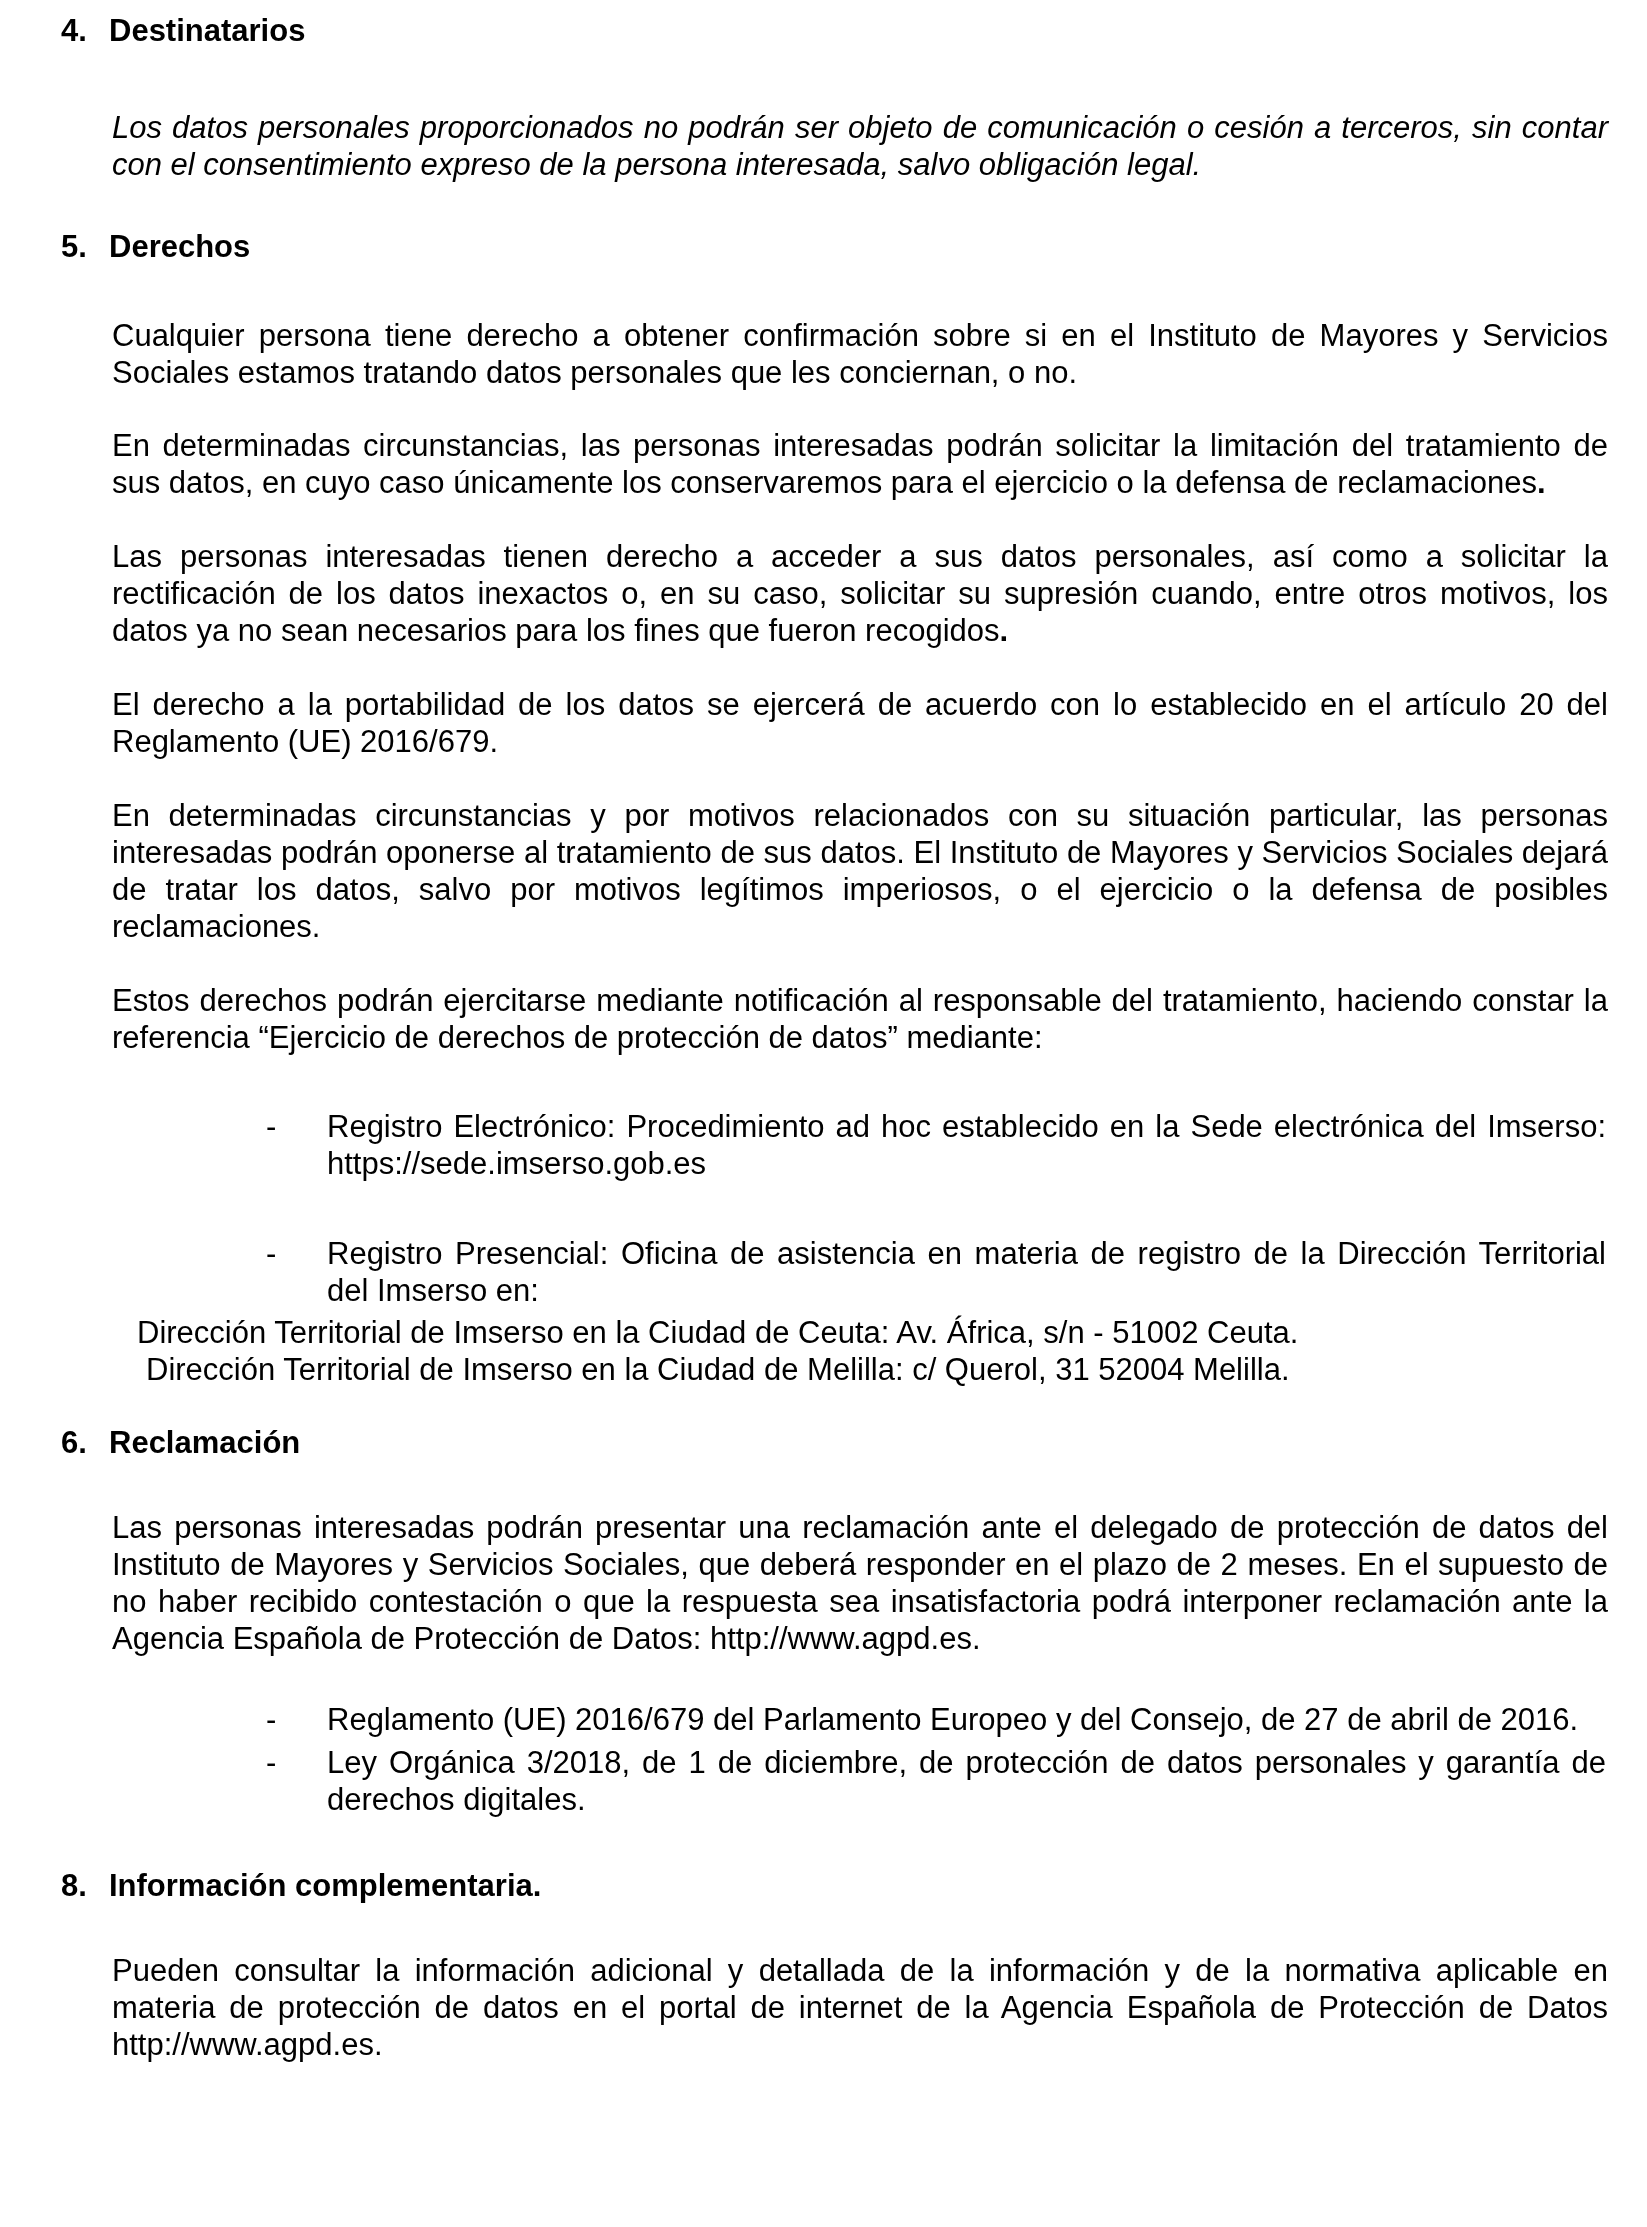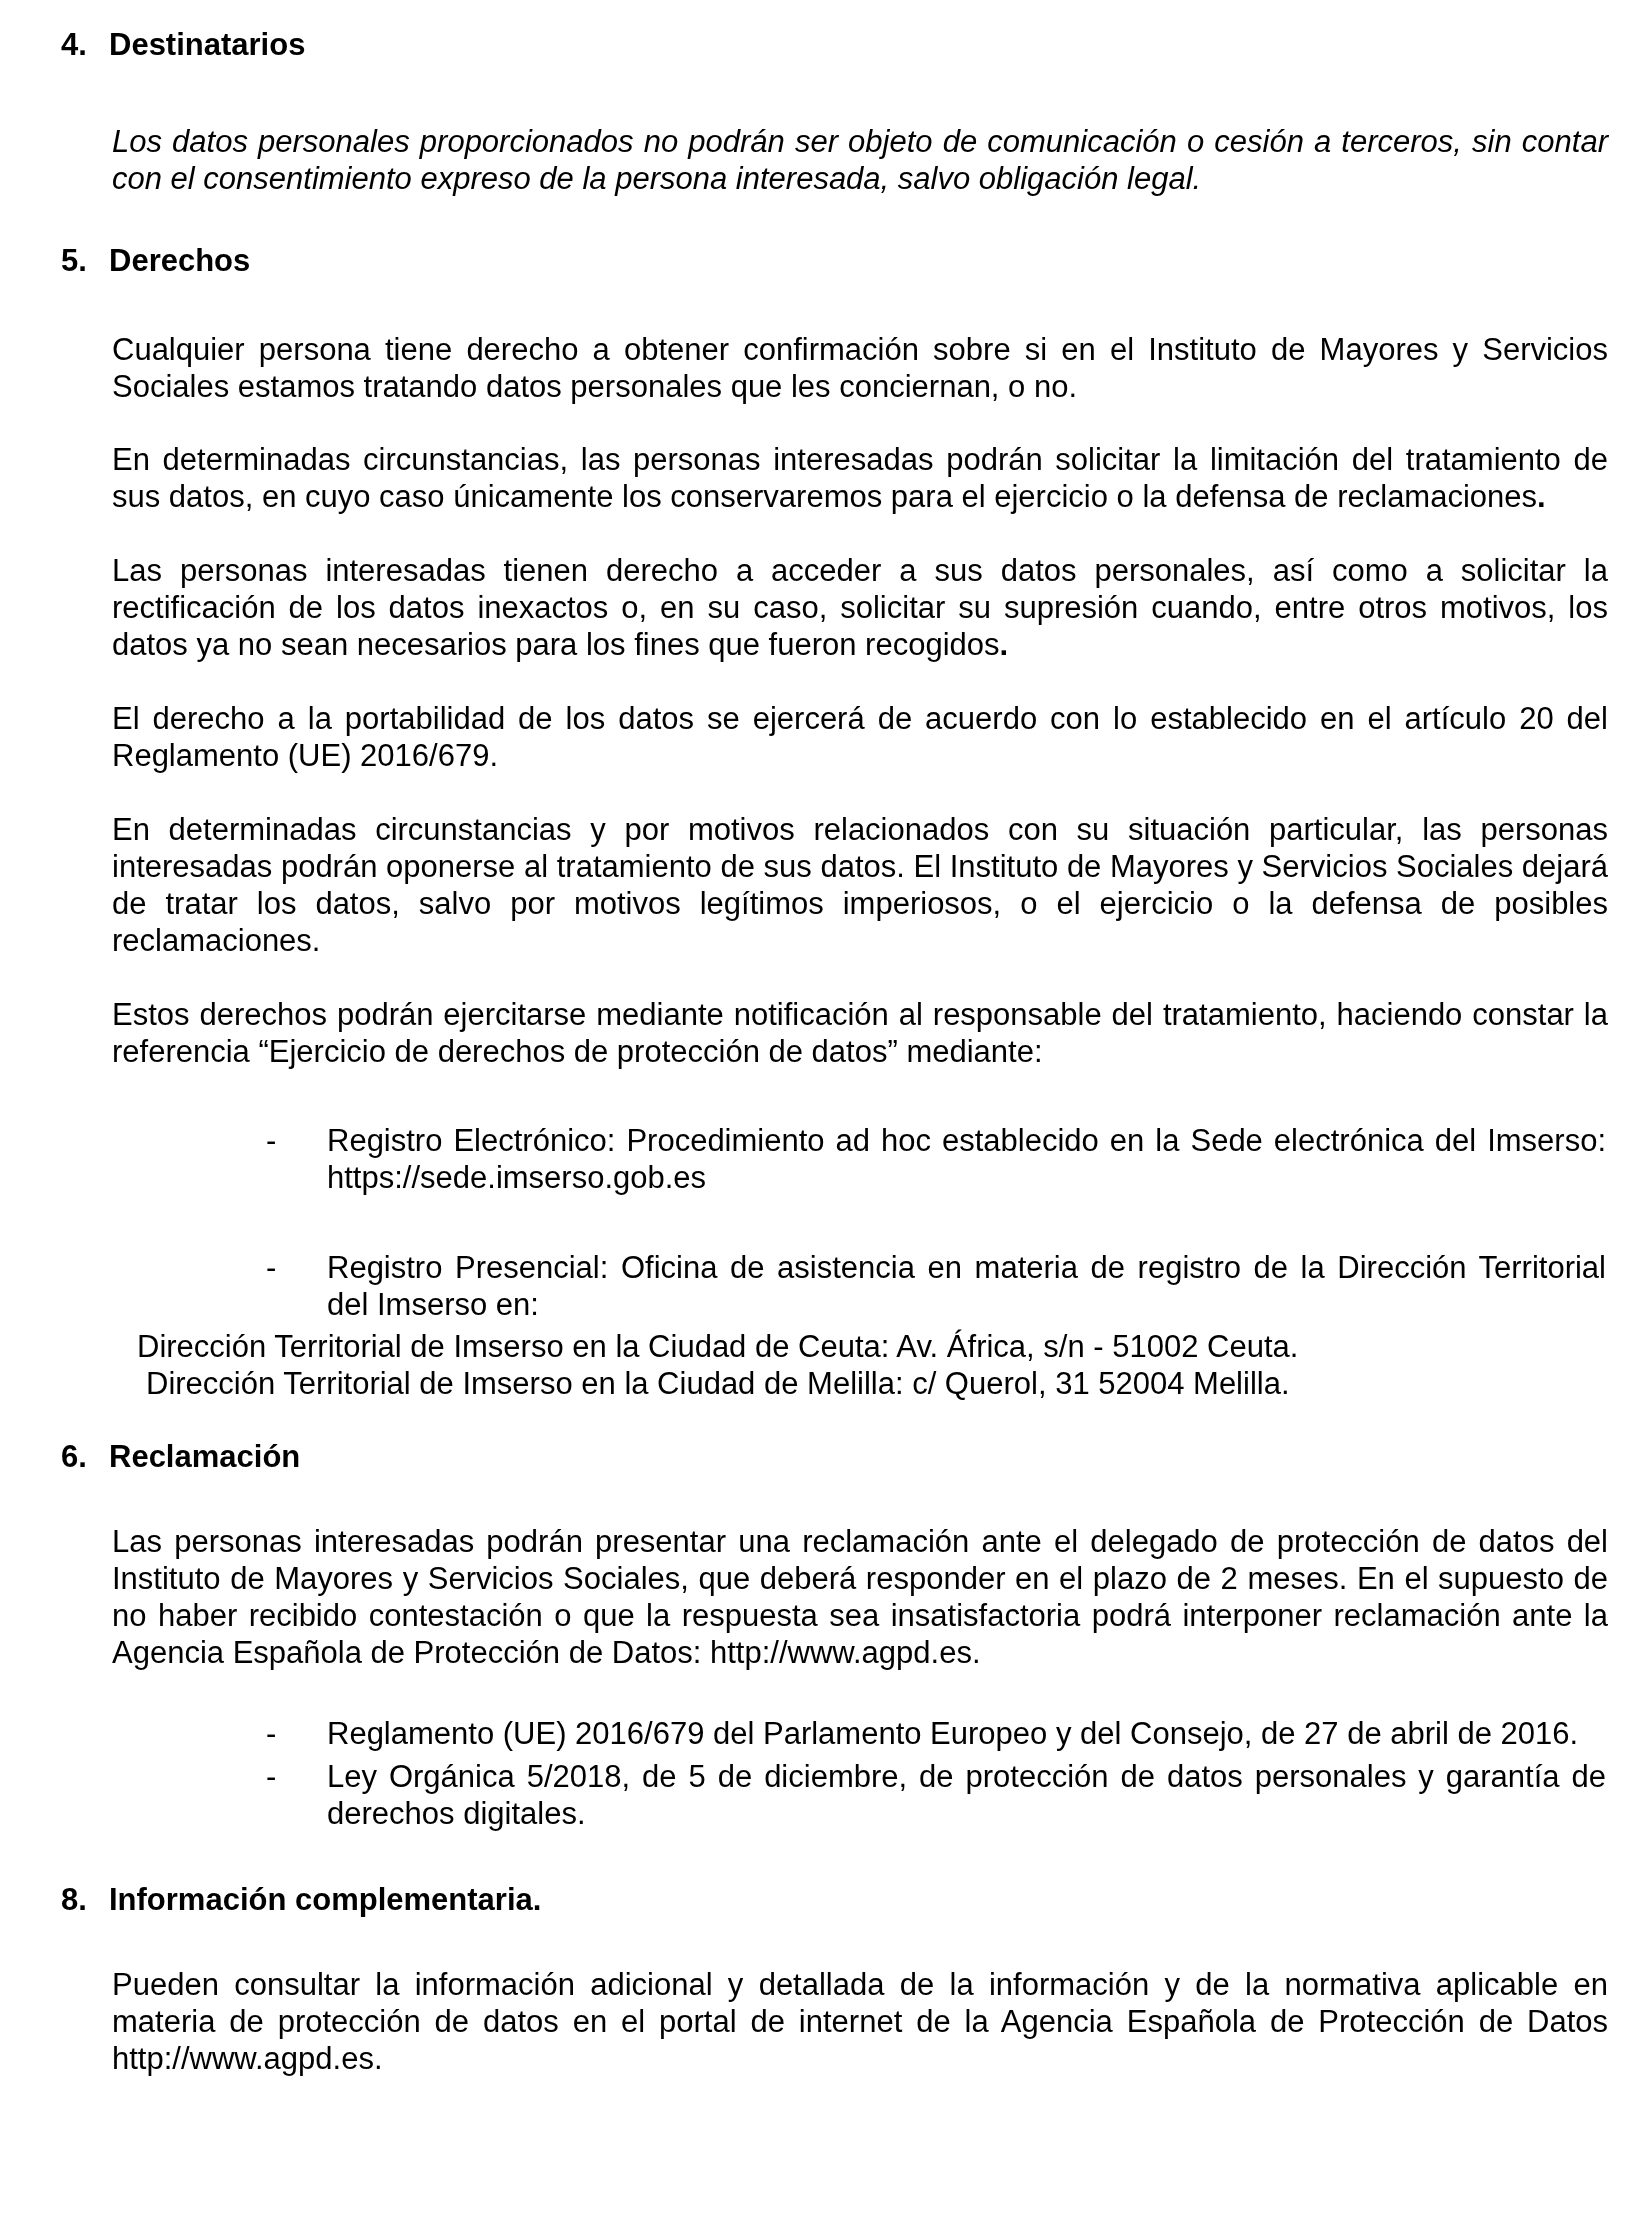--- a/index.html
+++ b/index.html
@@ -10,21 +10,21 @@
   .page {
     position: relative;
     width: 1648px;
     height: 2227px;
     background: #ffffff;
     color: #000000;
     font-family: "Liberation Sans", "DejaVu Sans", sans-serif;
     font-size: 31px;
     line-height: 37px;
     box-sizing: border-box;
-    padding-top: 26px;
+    padding-top: 12px;
     overflow: hidden;
   }
   .sec-head {
     margin: 0 40px 0 61px;
     font-weight: bold;
   }
   .sec-num {
     display: inline-block;
     width: 48px;
   }
@@ -118,21 +118,21 @@
   <p class="para mt59">
     <span>Las personas interesadas podrán presentar una reclamación ante el delegado de protección de datos del Instituto de Mayores y Servicios Sociales, que deberá responder en el plazo de 2 meses. En el supuesto de no haber recibido contestación o que la respuesta sea insatisfactoria podrá interponer reclamación ante la Agencia Española de Protección de Datos: http://www.agpd.es.</span>
   </p>
 
   <div class="bullet mt54">
     <span class="dash">-</span>
     <span>Reglamento (UE) 2016/679 del Parlamento Europeo y del Consejo, de 27 de abril de 2016.</span>
   </div>
   <div class="bullet mt8">
     <span class="dash">-</span>
-    <span>Ley Orgánica 5/2018, de 5 de diciembre, de protección de datos personales y garantía de derechos digitales.</span>
+    <span>Ley Orgánica 3/2018, de 1 de diciembre, de protección de datos personales y garantía de derechos digitales.</span>
   </div>
 
   <div class="sec-head mt61">
     <span class="sec-num">8.</span><span>Información complementaria.</span>
   </div>
   <p class="para mt59">
     <span>Pueden consultar la información adicional y detallada de la información y de la normativa aplicable en materia de protección de datos en el portal de internet de la Agencia Española de Protección de Datos http://www.agpd.es.</span>
   </p>
 
 </div>

